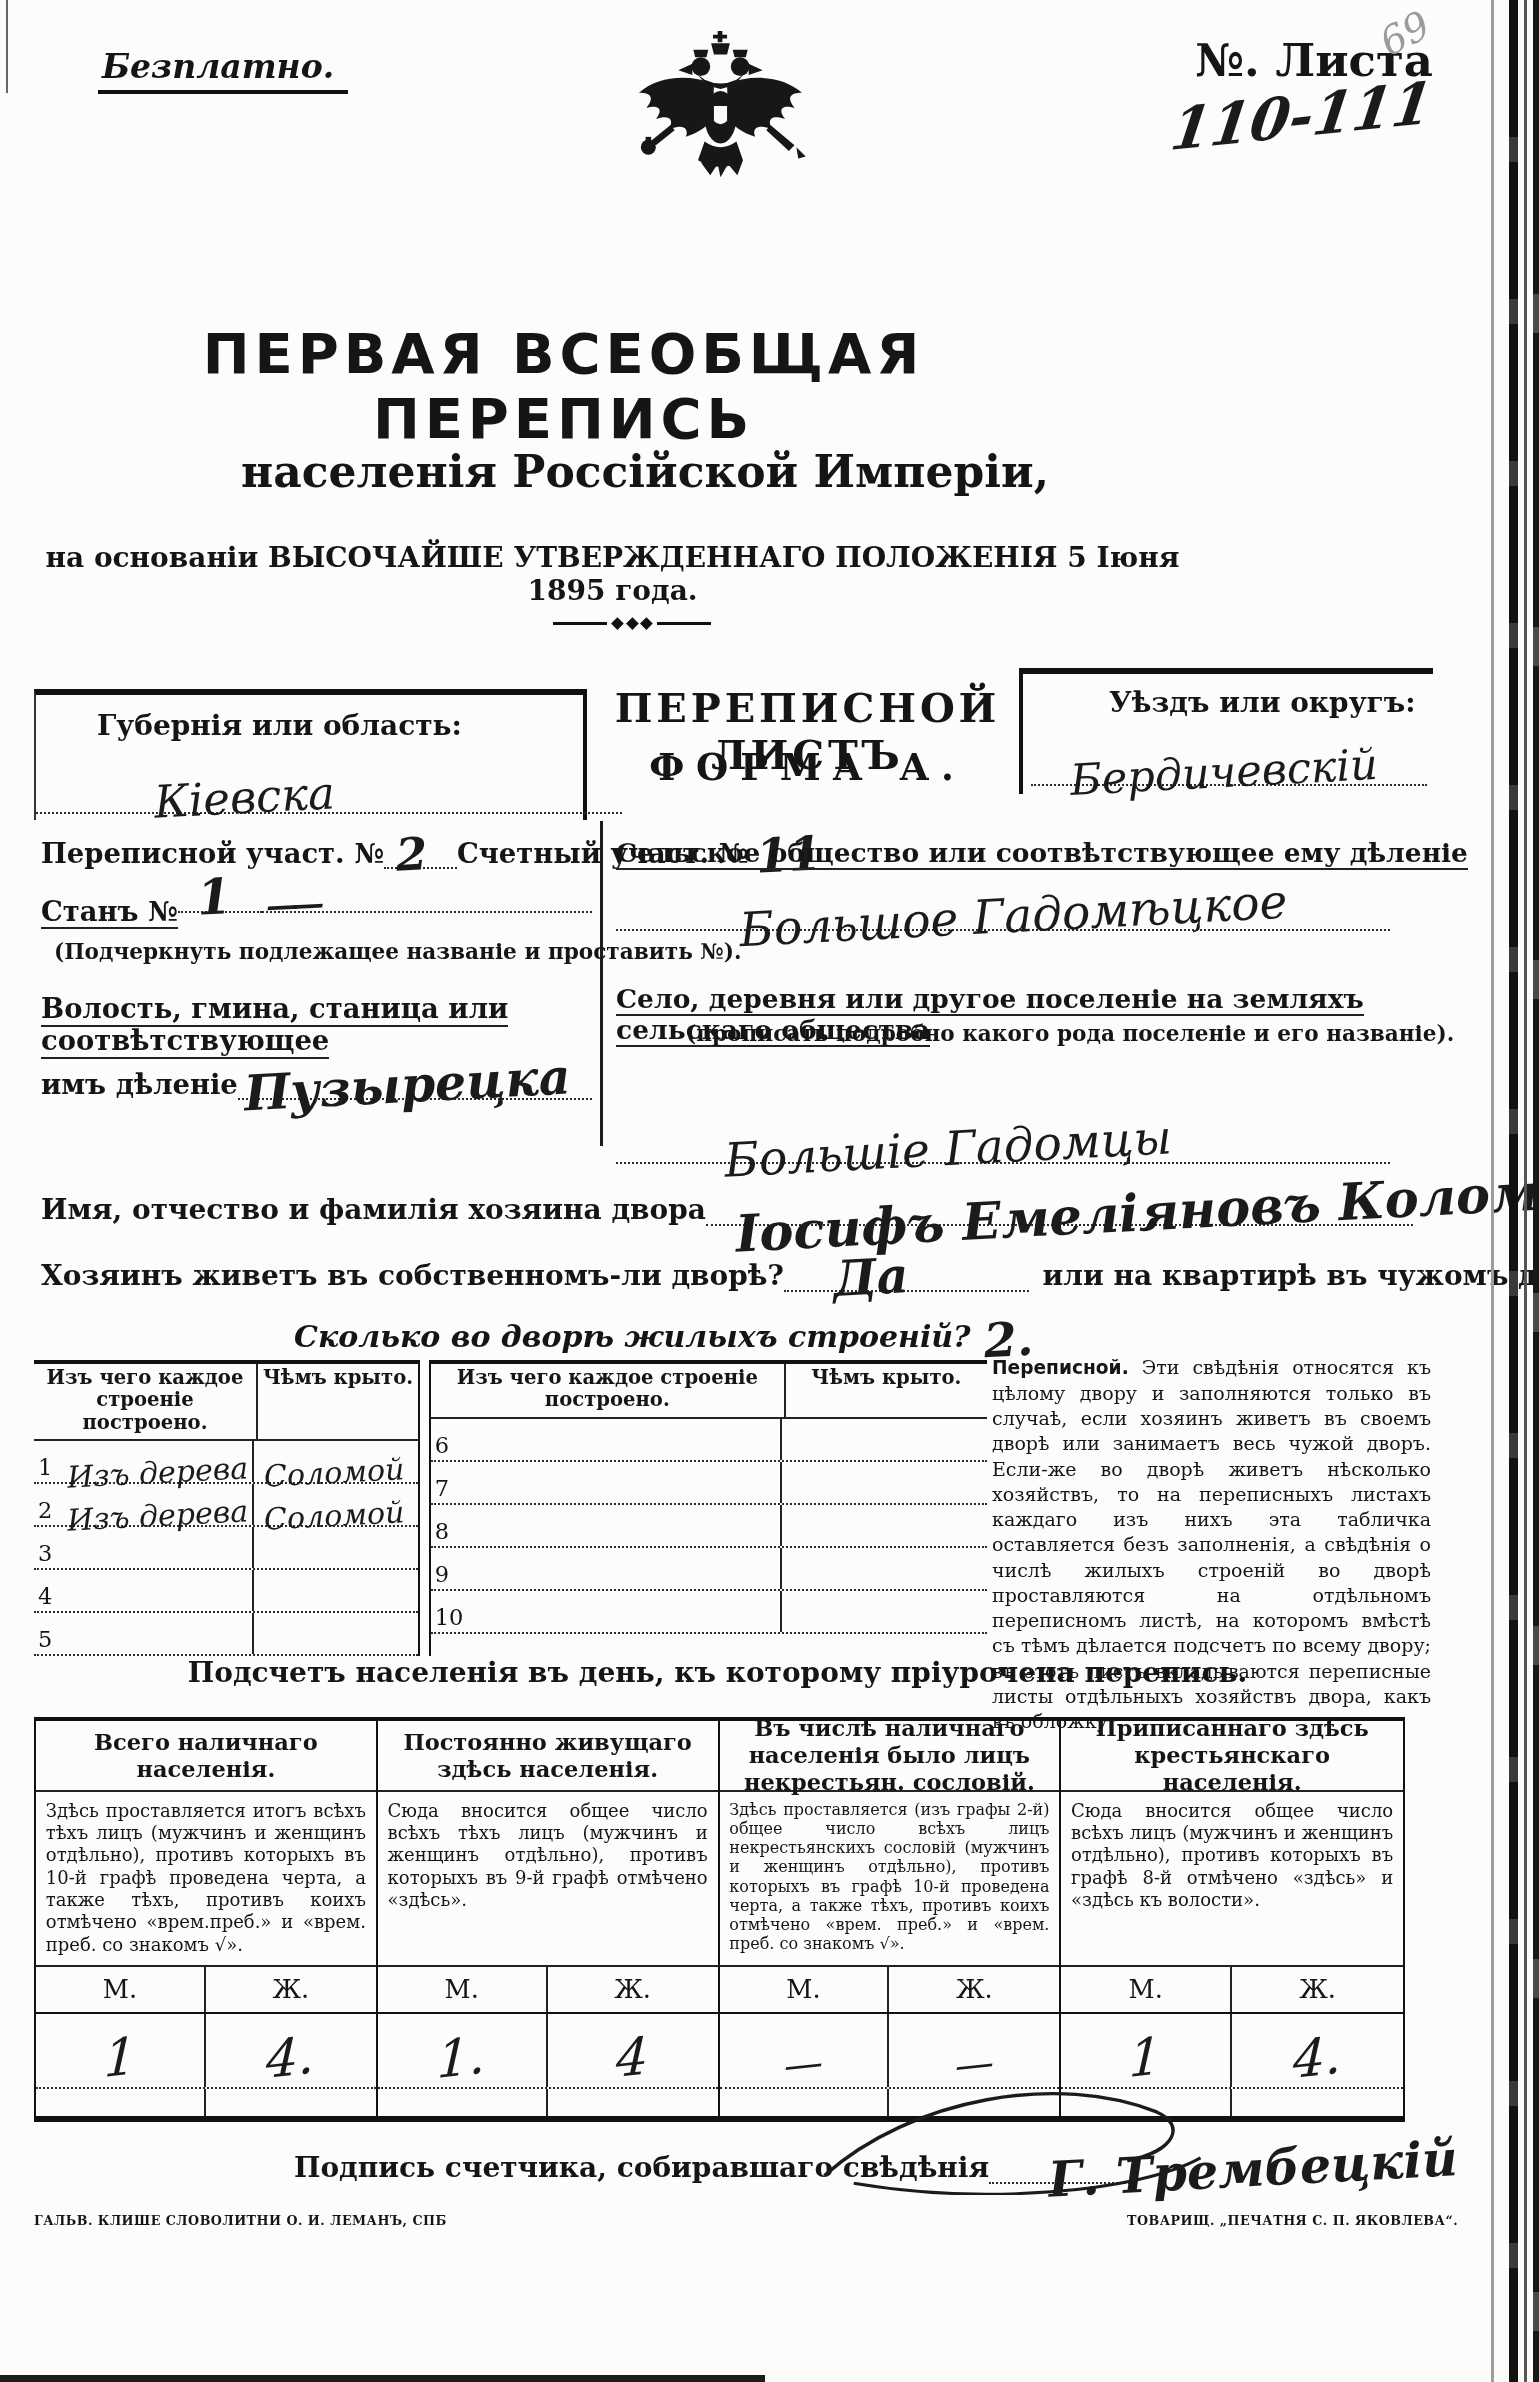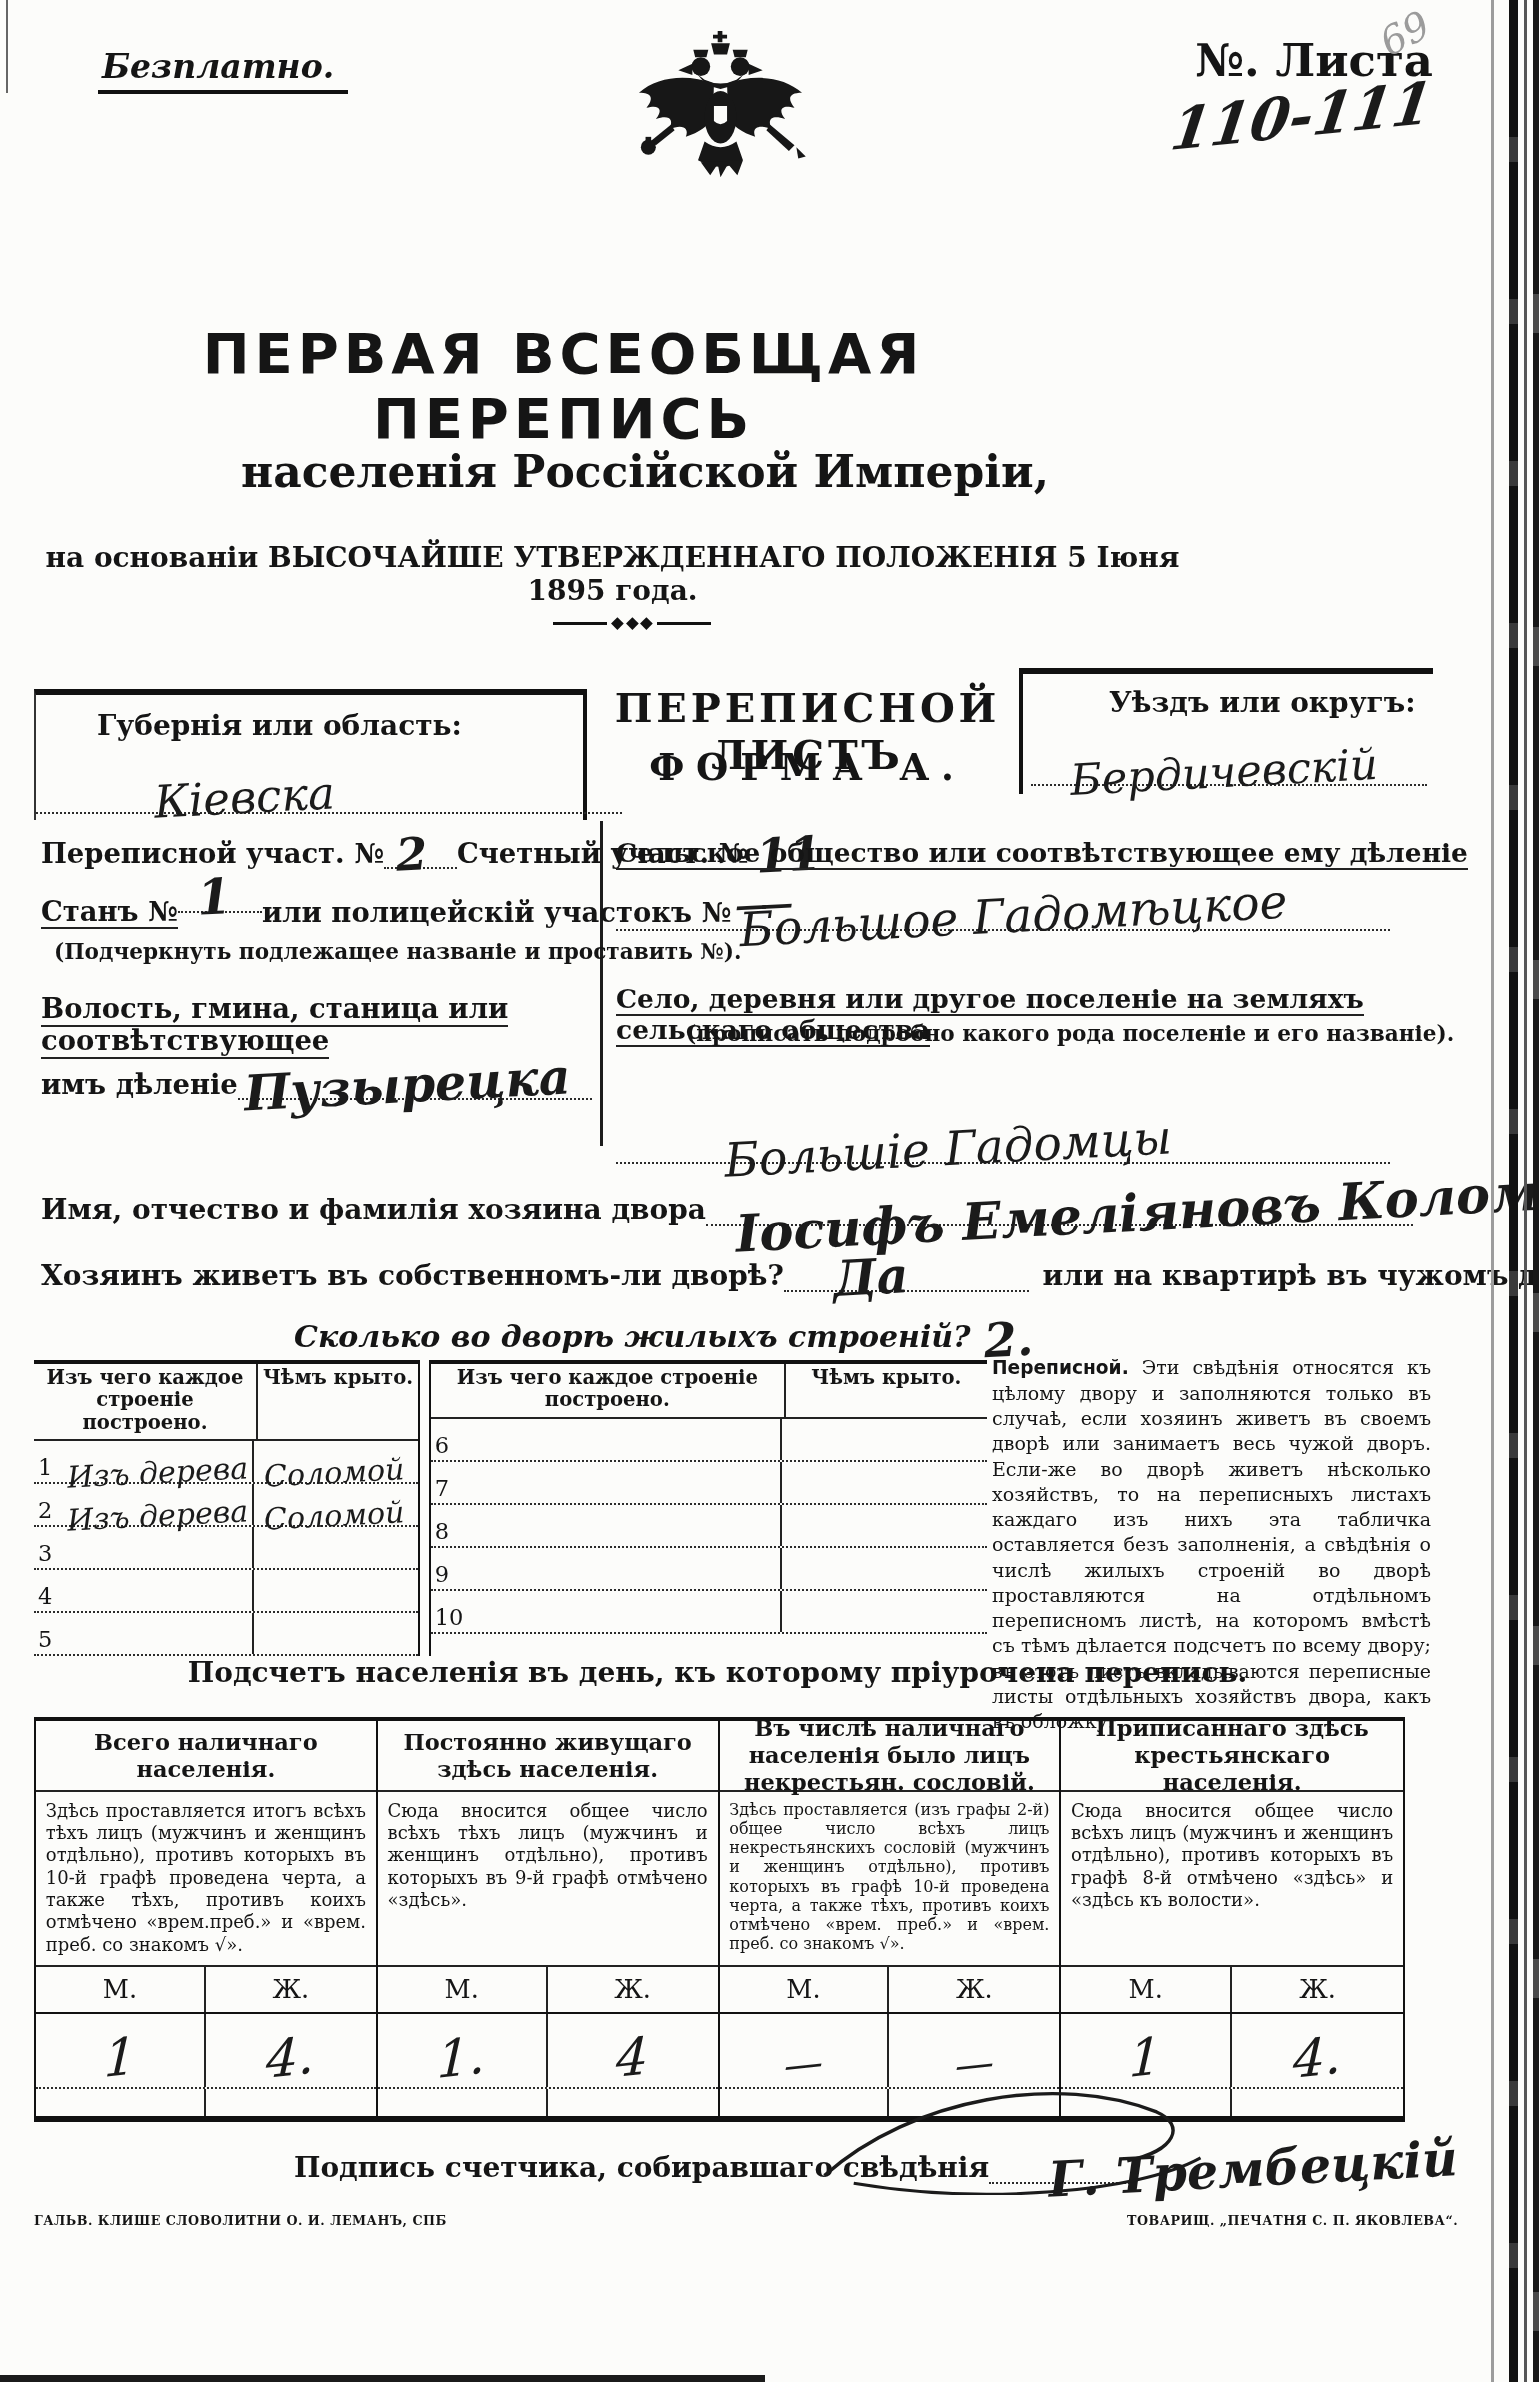--- a/index.html
+++ b/index.html
@@ -140,21 +140,20 @@
     <span class="seg">
         <span class="hand" style="left:7.8px;font-size:47px;">11</span>
       </span>
   </div>
 
   <div class="abs line" style="left:41px;top:890px;width:551px;height:43px;font-size:27.4px;font-weight:600;align-items:center;">
     <span class="lbl" style="border-bottom:2.9px solid #222;">Станъ №</span>
     <span class="seg fixed" style="width:84px;">
         <span class="hand" style="left:19.6px;font-size:49px;">1</span>
       </span>
-    <span class="lbl">или полицейскій участокъ №</span>
     <span class="seg">
         <span class="hand" style="left:3.9px;font-size:33px;letter-spacing:-7.8px;">——</span>
       </span>
   </div>
 
   <div class="abs" style="left:54px;top:939px;font-size:21.6px;font-weight:bold;">(Подчеркнуть подлежащее названіе и проставить №).</div>
 
   <div class="abs" style="left:41px;top:992px;width:551px;font-size:27.4px;font-weight:600;">
     <span style="border-bottom:2.9px solid #222;padding-bottom:1px;">Волость, гмина, станица или соотвѣтствующее</span>
   </div>

